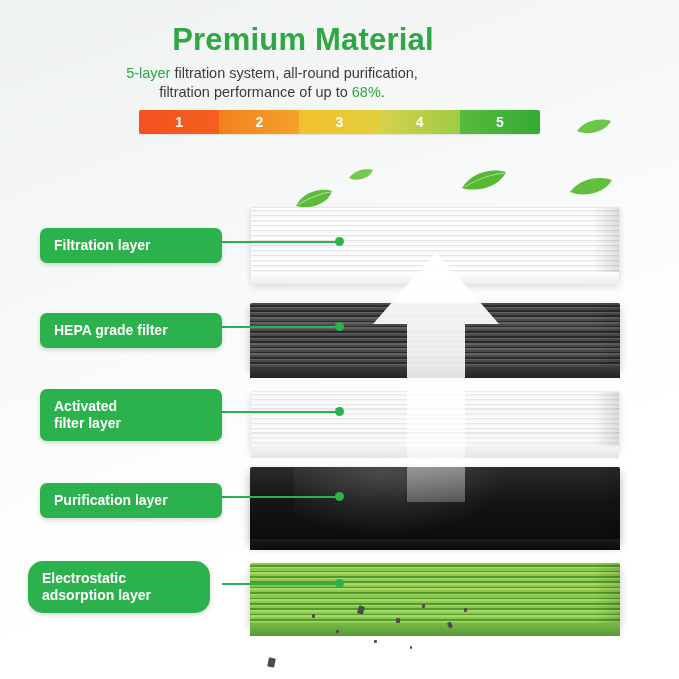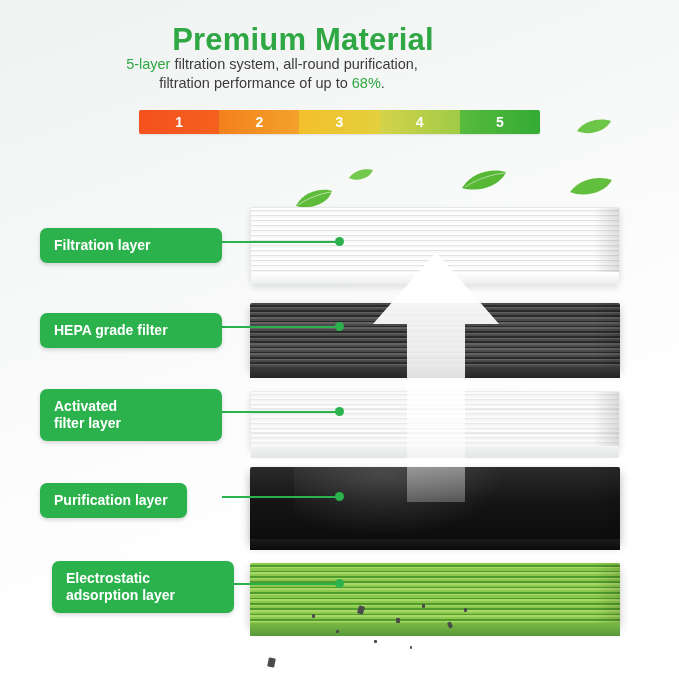--- a/index.html
+++ b/index.html
@@ -21,21 +21,21 @@
     position: absolute;
     top: 22px; left: 0; width: 606px;
     text-align: center;
     font-size: 31px;
     font-weight: bold;
     color: #2fa744;
     letter-spacing: 0.2px;
   }
   .subtitle {
     position: absolute;
-    top: 55px; left: 0; width: 544px;
+    top: 64px; left: 0; width: 544px;
     text-align: center;
     font-size: 14.5px;
     line-height: 19px;
     color: #3b3b3b;
   }
   .subtitle .hl { color: #2fa744; }
 
   
   .stepbar {
     position: absolute;
@@ -182,22 +182,22 @@
   .connector { position: absolute; height: 2px; background: #2bb24c; }
   .dot {
     position: absolute; width: 9px; height: 9px;
     border-radius: 50%; background: #2bb24c;
   }
 
   
   .lb1 { left: 40px; top: 228px; width: 182px; }
   .lb2 { left: 40px; top: 313px; width: 182px; }
   .lb3 { left: 40px; top: 389px; width: 182px; }
-  .lb4 { left: 40px; top: 483px; width: 147px; }
-  .lb5 { left: 52px; top: 561px; width: 182px; }
+  .lb4 { left: 40px; top: 483px; width: 182px; }
+  .lb5 { left: 28px; top: 561px; width: 182px; border-radius: 15px; }
 
   .cn1 { left: 222px; top: 241px; width: 120px; }
   .cn2 { left: 222px; top: 326px; width: 120px; }
   .cn3 { left: 222px; top: 411px; width: 120px; }
   .cn4 { left: 222px; top: 496px; width: 120px; }
   .cn5 { left: 222px; top: 583px; width: 120px; }
 
   .dt1 { left: 335px; top: 237px; }
   .dt2 { left: 335px; top: 322px; }
   .dt3 { left: 335px; top: 407px; }

